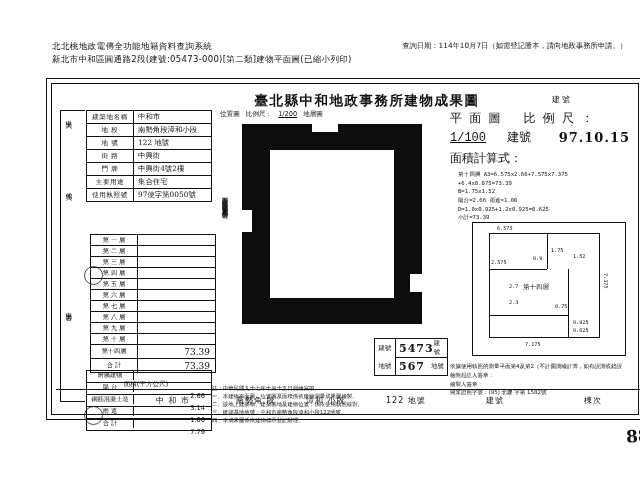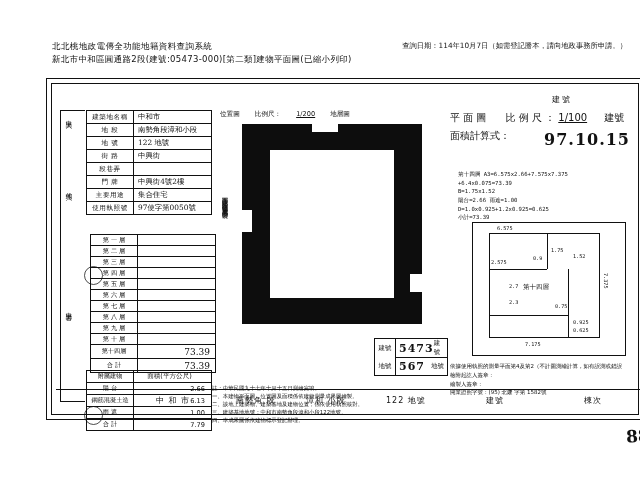--- a/index.html
+++ b/index.html
@@ -39,47 +39,47 @@
   .stampcircle{position:absolute;width:17px;height:17px;border:1.6px solid #111;border-radius:50%;opacity:.75;}
 
   
   .floors{position:absolute;left:38px;top:150px;width:124px;border:1px solid #111;border-bottom:none;}
   .fr{display:flex;border-bottom:1px solid #111;height:10px;}
   .fc-l{width:46px;border-right:1px solid #111;font-size:6.2px;display:flex;align-items:center;justify-content:center;}
   .fc-r{flex:1;font-size:6.6px;display:flex;align-items:center;justify-content:flex-end;padding-right:5px;}
 
   
   .areabox{position:absolute;left:34px;top:286px;width:124px;border:1px solid #111;}
-  .ab-r{display:flex;border-bottom:1px solid #111;height:11px;}
+  .ab-r{display:flex;border-bottom:1px solid #111;height:11px;flex-direction:column;}
   .ab-r:last-child{border-bottom:none;}
   .ab-l{width:46px;border-right:1px solid #111;font-size:6.2px;display:flex;align-items:center;justify-content:center;}
   .ab-c{flex:1;font-size:6.6px;display:flex;align-items:center;justify-content:flex-end;padding-right:6px;}
 
   
   .center{position:absolute;left:168px;top:26px;width:225px;height:272px;}
-  .center-hdr{position:absolute;left:0;top:0;width:225px;font-size:6.6px;display:flex;gap:15px;}
+  .center-hdr{position:absolute;left:0;top:0;width:225px;font-size:6.6px;display:flex;gap:6px;}
   .plan{position:absolute;left:22px;top:14px;width:180px;height:200px;background:#0d0d0d;}
   .plan .hole{position:absolute;left:28px;top:26px;right:28px;bottom:26px;background:#fff;}
   .plan .nick{position:absolute;background:#fff;}
   .planlabel{position:absolute;font-size:6px;}
 
   .notes{position:absolute;left:160px;top:300px;width:175px;font-size:5.4px;line-height:1.5;}
 
   .codebox{position:absolute;left:322px;top:254px;width:72px;height:36px;border:1.2px solid #111;display:flex;}
   .cb-l{width:20px;border-right:1.2px solid #111;font-size:6.5px;display:flex;flex-direction:column;align-items:center;justify-content:space-around;}
   .cb-r{flex:1;display:flex;flex-direction:column;}
   .cb-line{flex:1;display:flex;align-items:center;border-bottom:1.2px solid #111;}
   .cb-line:last-child{border-bottom:none;}
   .cb-num{font-size:11px;font-weight:bold;padding-left:3px;letter-spacing:1px;font-family:"DejaVu Serif","Liberation Serif",serif;}
   .cb-tag{font-size:6.5px;margin-left:auto;padding-right:3px;}
 
   
   .rightpanel{position:absolute;left:398px;top:26px;width:182px;height:290px;}
-  .rp-top{position:absolute;left:0;top:0;width:182px;font-size:10px;line-height:1.6;}
-  .rp-date{position:absolute;right:2px;top:20px;font-size:16px;font-weight:bold;letter-spacing:1px;font-family:"DejaVu Serif","Liberation Serif",serif;}
+  .rp-top{position:absolute;left:0;top:0;width:182px;font-size:12px;line-height:1.6;font-family:Liberation Mono, monospace;}
+  .rp-date{position:absolute;right:2px;top:20px;font-size:13px;font-weight:bold;letter-spacing:1px;font-family:"DejaVu Serif","Liberation Serif",serif;}
   .calc{position:absolute;left:8px;top:60px;width:172px;font-size:5.6px;line-height:1.55;font-family:"DejaVu Sans Mono","Liberation Mono",monospace;}
   .sketch{position:absolute;left:22px;top:112px;width:152px;height:132px;border:1px solid #111;}
   .sk-line{position:absolute;background:#111;}
   .sk-t{position:absolute;font-size:5.2px;font-family:"DejaVu Sans Mono","Liberation Mono",monospace;}
   .rp-foot{position:absolute;left:0;top:252px;width:182px;font-size:5.5px;line-height:1.6;}
 
   
   .bottom{position:absolute;left:4px;bottom:4px;width:588px;height:20px;border-top:1px solid #111;
           display:flex;align-items:center;font-size:8px;letter-spacing:1px;}
   .bt{position:absolute;}
@@ -97,20 +97,21 @@
 
   <div class="hdr">
     <div class="l1">北北桃地政電傳全功能地籍資料查詢系統</div>
     <div class="l2">新北市中和區圓通路2段(建號:05473-000)[第二類]建物平面圖(已縮小列印)</div>
     <div class="hdr-right">查詢日期：114年10月7日（如需登記謄本，請向地政事務所申請。）</div>
   </div>
 
   <div class="frame">
     <div class="inner">
 
+      <div class="doc-title">臺北縣中和地政事務所建物成果圖</div>
       <div class="jianhao">建號</div>
 
       <div class="sidecap">
         <div class="s1">申請人</div>
         <div class="s2">代理人</div>
         <div class="s3">申請書</div>
       </div>
 
       <div class="stampcircle dot-left"></div>
       <div class="stampcircle dot-left2"></div>
@@ -126,24 +127,20 @@
           </div>
         <div class="tr">
             <div class="tc-l">地  號</div>
             <div class="tc-r hand">122 地號</div>
           </div>
         <div class="tr">
             <div class="tc-l">街  路</div>
             <div class="tc-r hand">中興街</div>
           </div>
         <div class="tr">
-            <div class="tc-l">段巷弄</div>
-            <div class="tc-r hand"></div>
-          </div>
-        <div class="tr">
             <div class="tc-l">門  牌</div>
             <div class="tc-r hand">中興街4號2樓</div>
           </div>
         <div class="tr">
             <div class="tc-l">主要用途</div>
             <div class="tc-r hand">集合住宅</div>
           </div>
         <div class="tr">
             <div class="tc-l">使用執照號</div>
             <div class="tc-r hand">97使字第0050號</div>
@@ -205,21 +202,21 @@
         <div class="ab-r">
             <div class="ab-l">附屬建物</div>
             <div class="ab-c" style="justify-content:center">面積(平方公尺)</div>
           </div>
         <div class="ab-r">
             <div class="ab-l">陽  台</div>
             <div class="ab-c">2.66</div>
           </div>
         <div class="ab-r">
             <div class="ab-l">鋼筋混凝土造</div>
-            <div class="ab-c">6.13</div>
+            <div class="ab-c">3.14</div>
           </div>
         <div class="ab-r">
             <div class="ab-l">雨  遮</div>
             <div class="ab-c">1.00</div>
           </div>
         <div class="ab-r">
             <div class="ab-l">合  計</div>
             <div class="ab-c">7.79</div>
           </div>
       </div>

